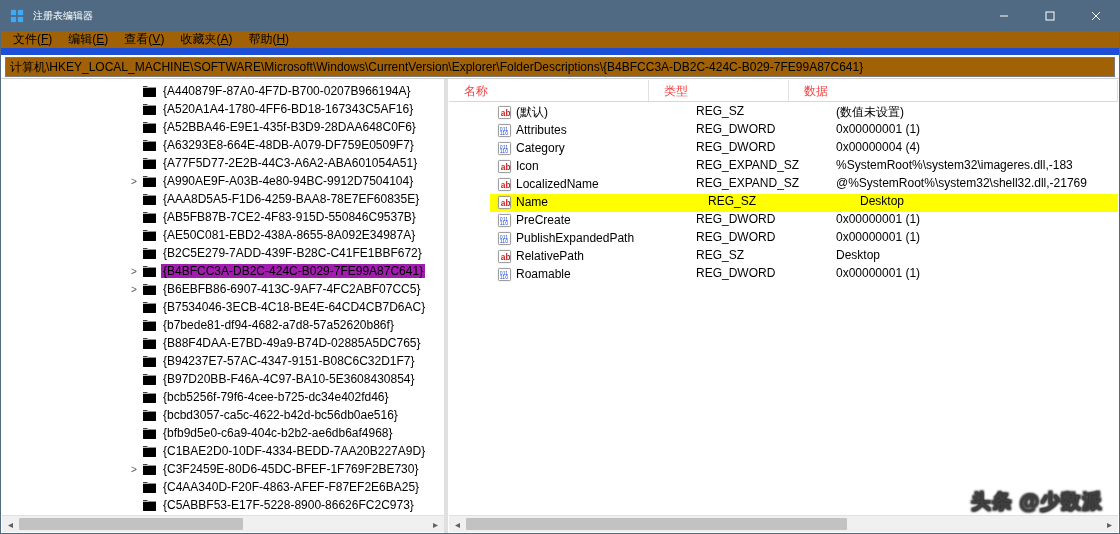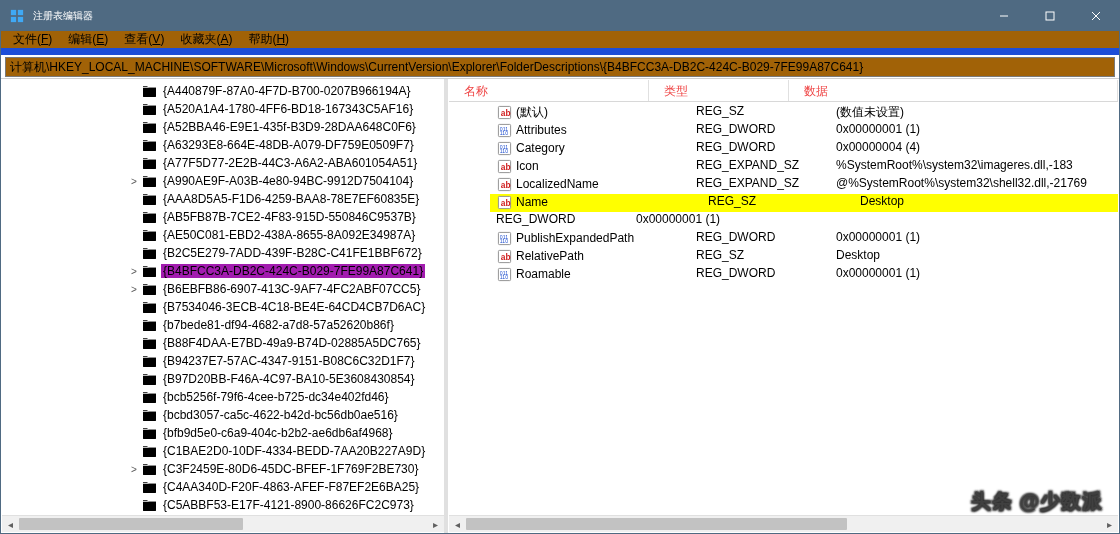--- a/index.html
+++ b/index.html
@@ -473,21 +473,21 @@
             <span class="tree-label">{C4AA340D-F20F-4863-AFEF-F87EF2E6BA25}</span>
           </div>
           <div class="tree-row">
             <span class="tree-spacer" style="width: 98px;"></span>
             <span class="tree-caret"></span>
             <span class="tree-icon">
               <svg class="folder-svg">
                 <use href="#sym-folder"></use>
               </svg>
             </span>
-            <span class="tree-label">{C5ABBF53-E17F-4121-8900-86626FC2C973}</span>
+            <span class="tree-label">{C5ABBF53-E17F-5228-8900-86626FC2C973}</span>
           </div>
           <div class="tree-row">
             <span class="tree-spacer" style="width: 98px;"></span>
             <span class="tree-caret"></span>
           </div>
         </div>
     </div>
     <div class="hscroll">
       <div class="hscroll-btn">◂</div>
       <div class="hscroll-track">
@@ -572,20 +572,28 @@
               <svg>
                 <use href="#sym-str"></use>
               </svg>
             </span>
             <span>Name</span>
           </div>
           <div class="list-cell col-type">REG_SZ</div>
           <div class="list-cell col-data">Desktop</div>
         </div>
         <div class="list-row">
+          <div class="list-cell col-name">
+            <span class="val-icon">
+              <svg>
+                <use href="#sym-bin"></use>
+              </svg>
+            </span>
+            <span>PreCreate</span>
+          </div>
           <div class="list-cell col-type">REG_DWORD</div>
           <div class="list-cell col-data">0x00000001 (1)</div>
         </div>
         <div class="list-row">
           <div class="list-cell col-name">
             <span class="val-icon">
               <svg>
                 <use href="#sym-bin"></use>
               </svg>
             </span>

